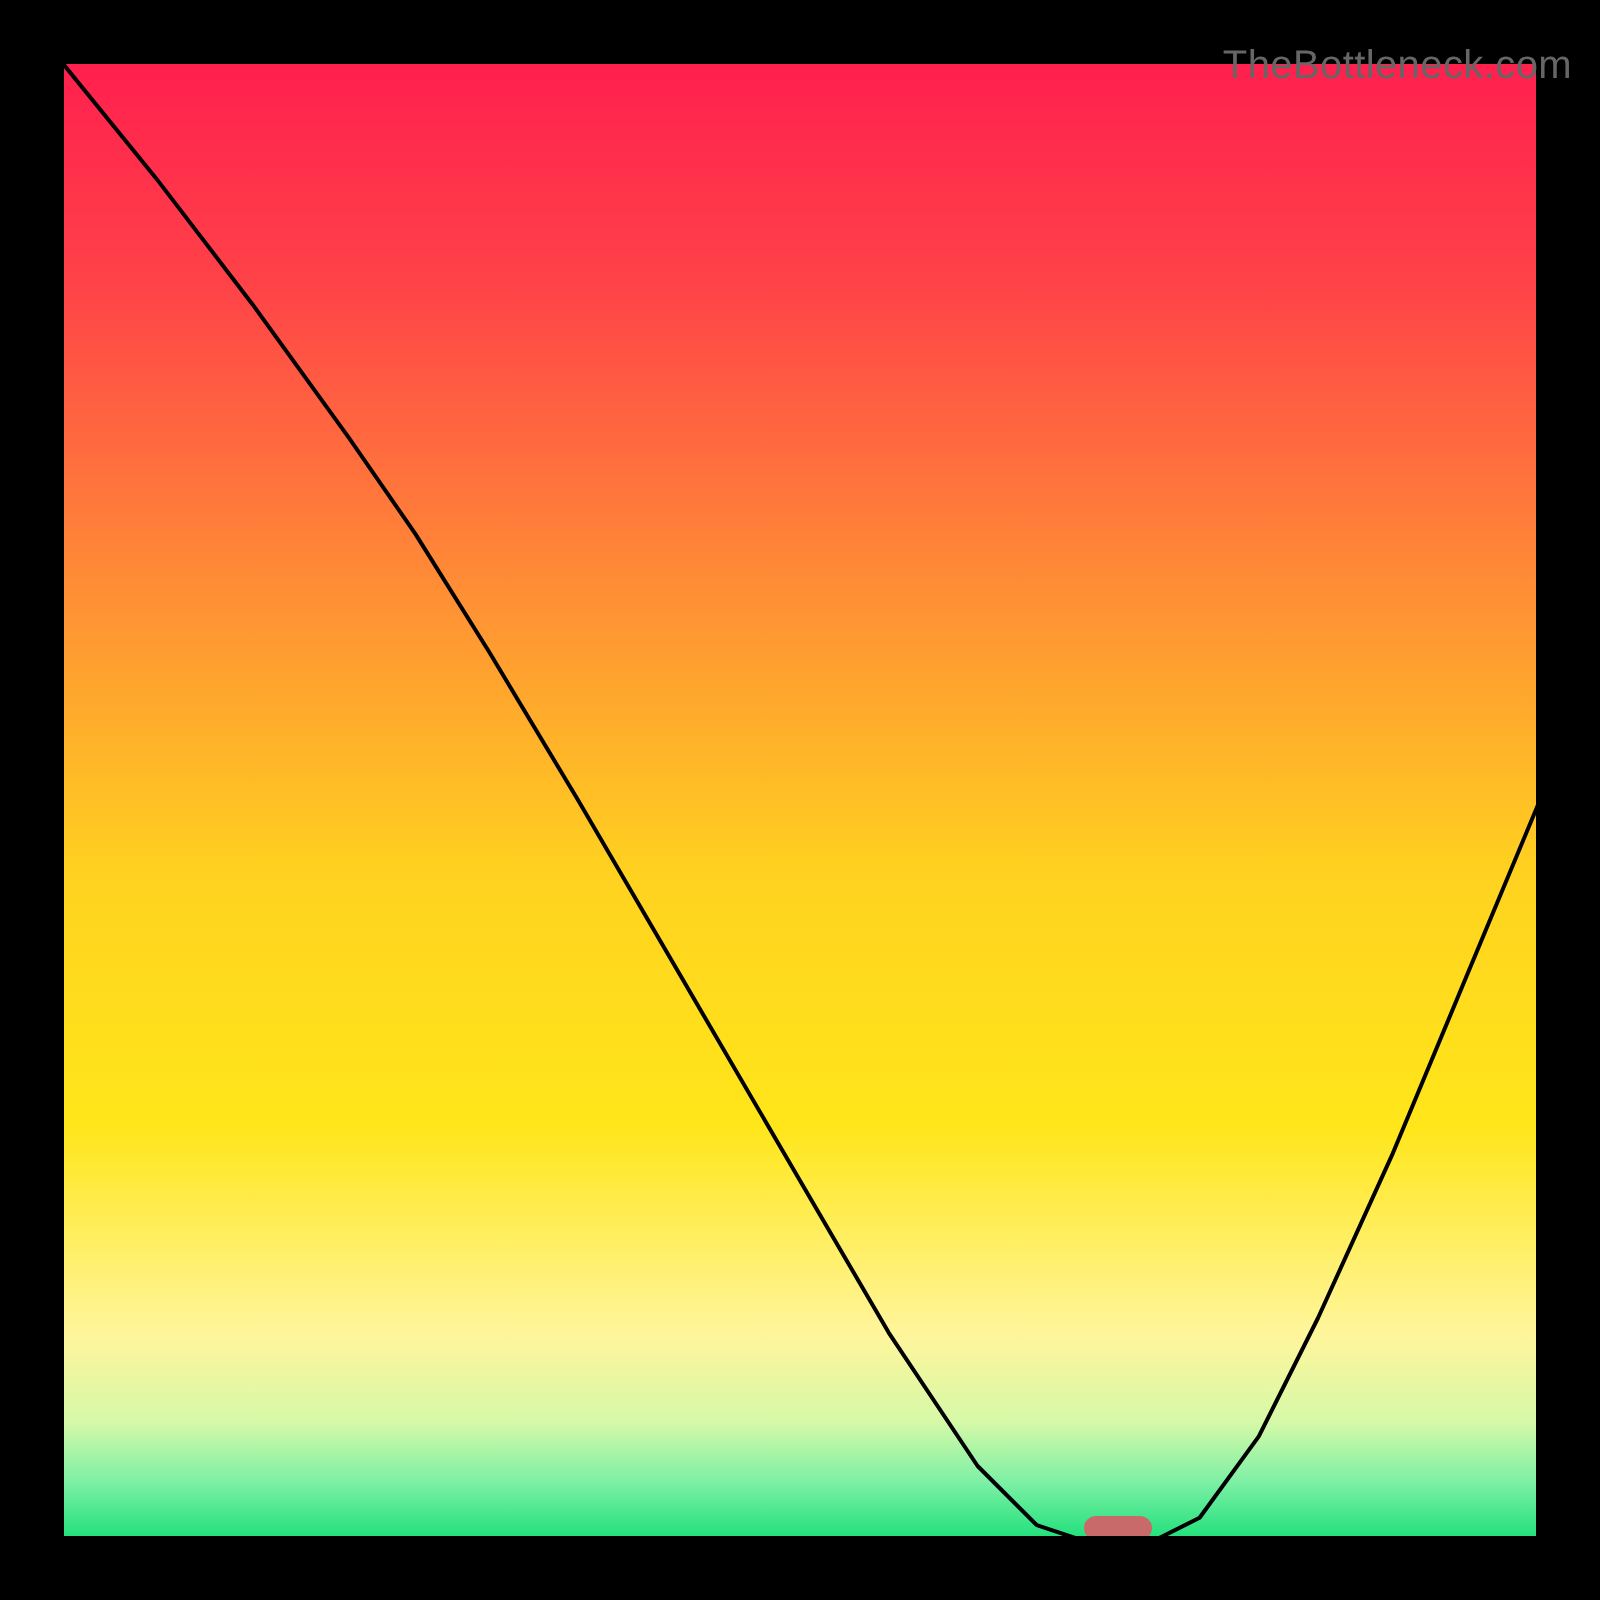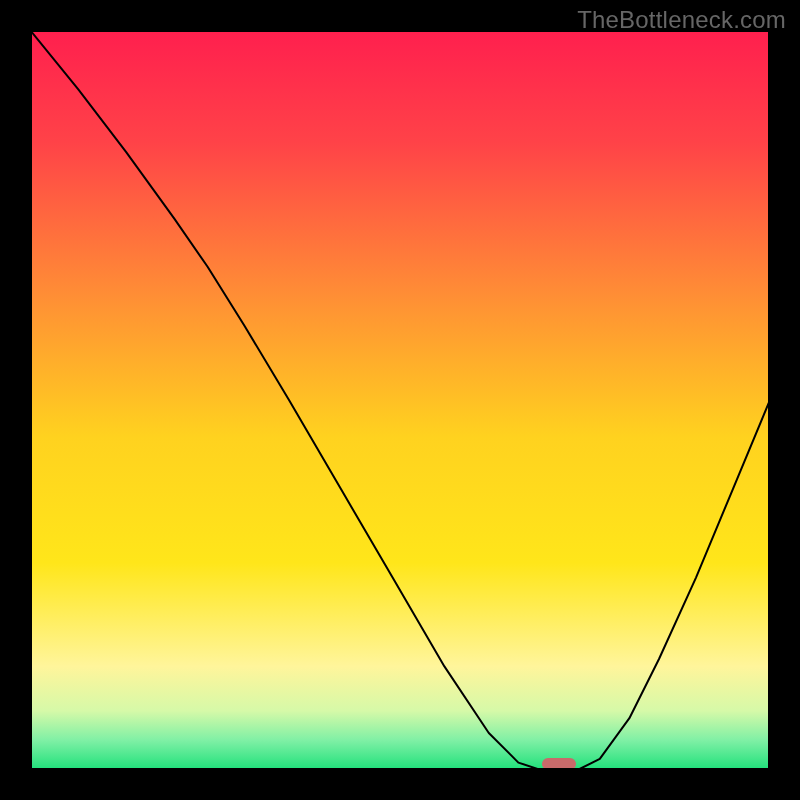--- a/index.html
+++ b/index.html
@@ -10,24 +10,24 @@
     background: #000;
     overflow: hidden;
   }
   .stage {
     position: relative;
     width: 800px;
     height: 800px;
   }
   .watermark {
     position: absolute;
-    top: 6px;
+    top: 22px;
     right: 14px;
     font-family: Arial, Helvetica, sans-serif;
-    font-size: 24px;
+    font-size: 20px;
     font-weight: 500;
     color: #666;
     letter-spacing: 0.2px;
     z-index: 5;
   }
   .frame {
     position: absolute;
     left: 30px;
     top: 30px;
     width: 740px;

